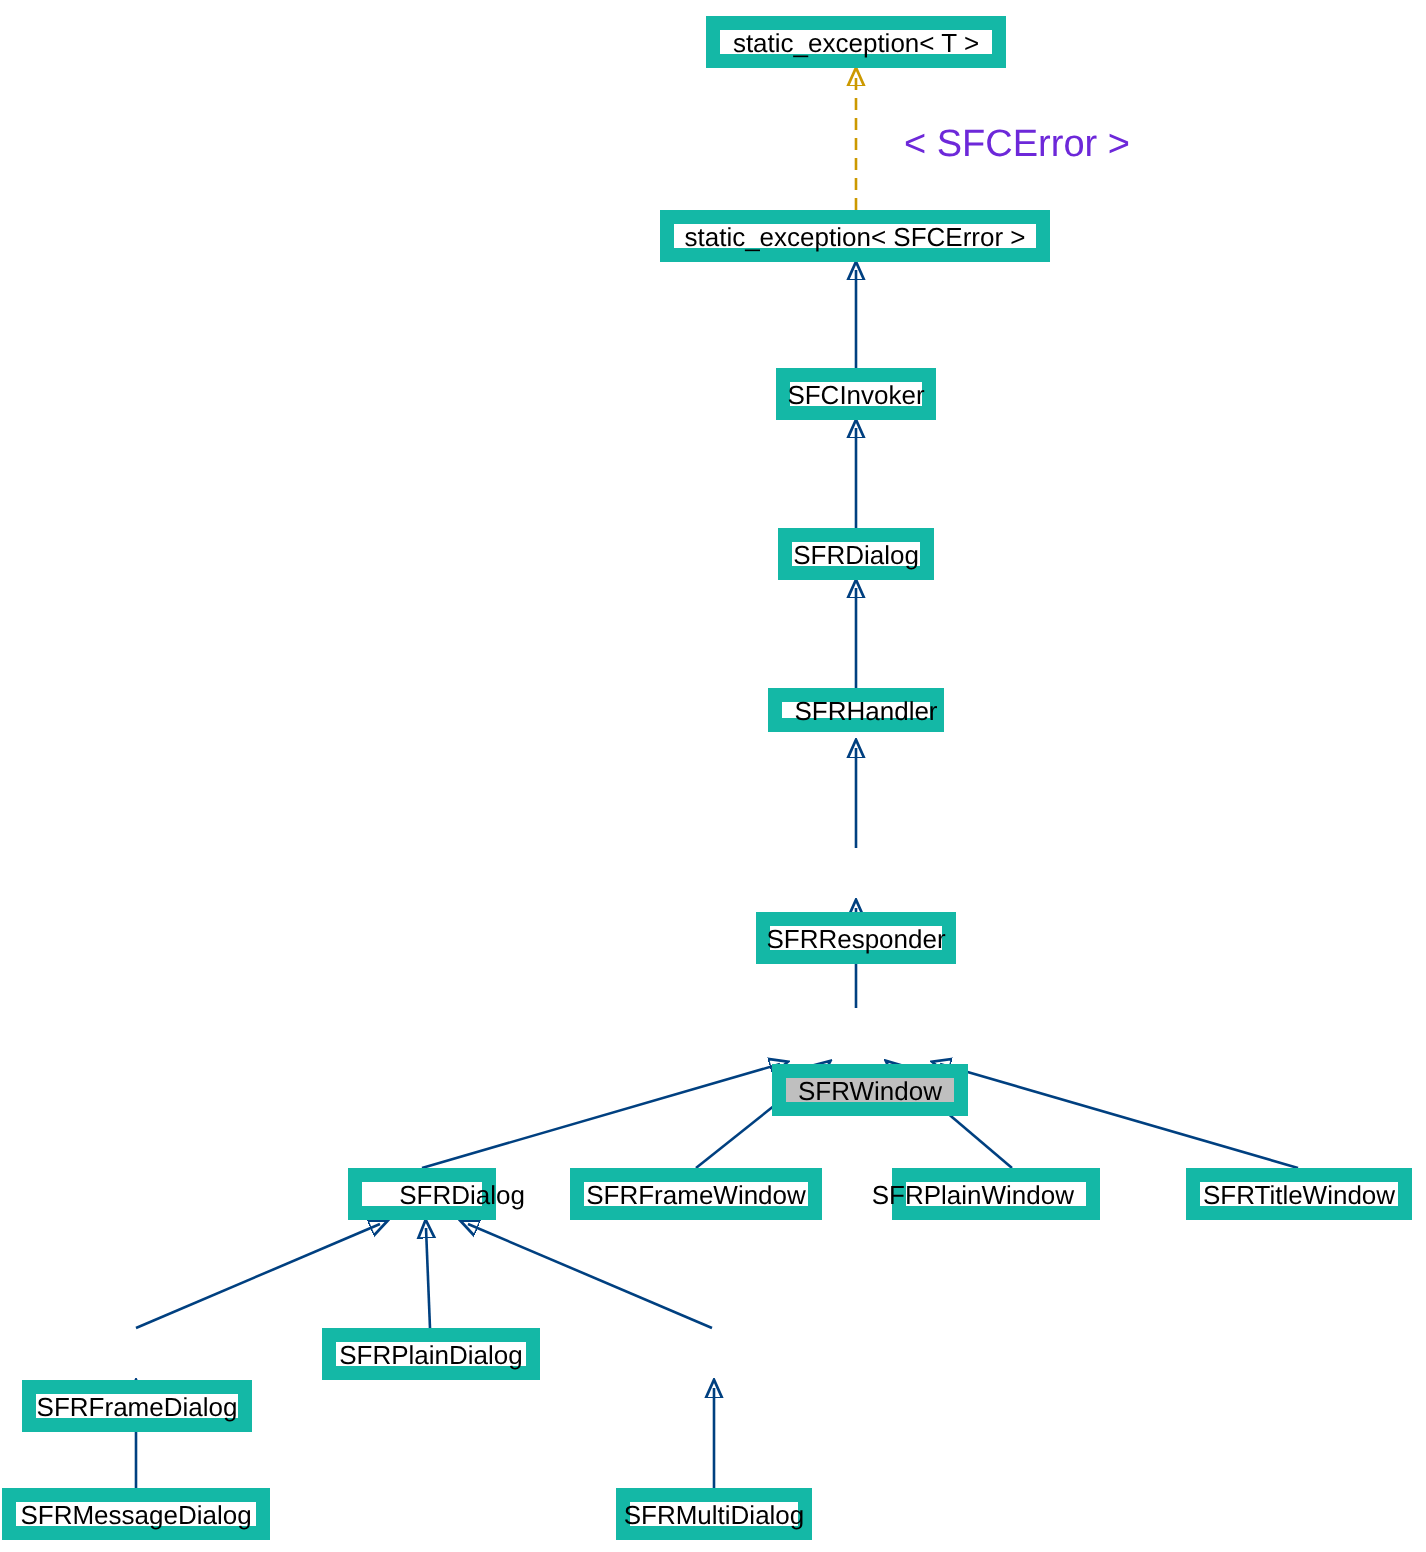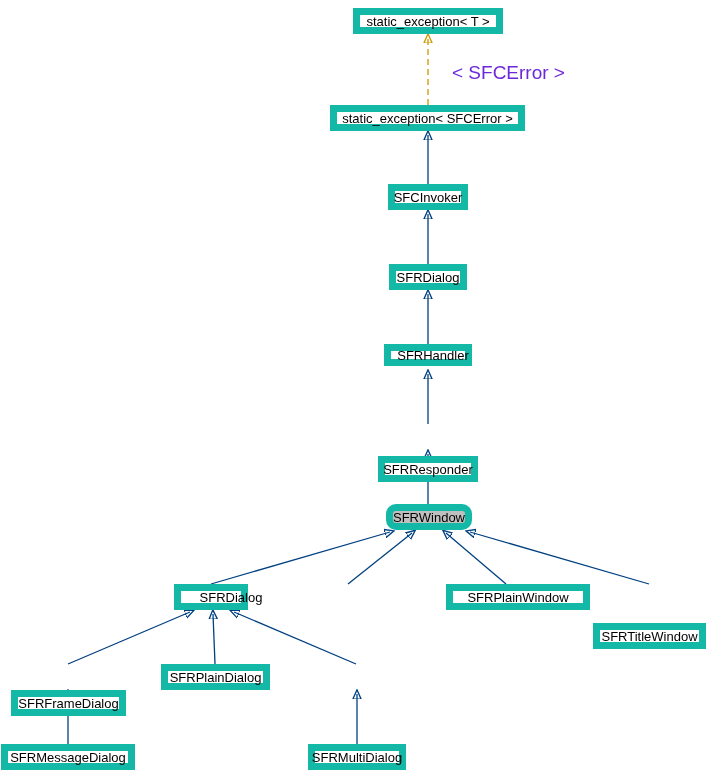--- a/index.html
+++ b/index.html
@@ -110,34 +110,37 @@
   </div>
 
   <div class="node" style="left:384px;top:344px;width:88px;height:19px;padding-left:16px;">
     <span>SFRHandler</span>
   </div>
 
   <div class="node" style="left:378px;top:424px;width:100px;height:26px;margin-top:32px;">
     <span>SFRResponder</span>
   </div>
 
-  <div class="node focus" style="left:386px;top:504px;width:86px;height:26px;border-radius:10px;">
+  <div class="node focus" style="left:386px;top:532px;width:98px;height:26px;">
     <span>SFRWindow</span>
   </div>
 
   <div class="node" style="left:174px;top:584px;width:74px;height:26px;padding-left:46px;">
     <span>SFRDialog</span>
   </div>
 
+  <div class="node" style="left:285px;top:584px;width:126px;height:26px;">
+    <span>SFRFrameWindow</span>
+  </div>
 
-  <div class="node" style="left:446px;top:584px;width:144px;height:26px;">
+  <div class="node" style="left:446px;top:584px;width:104px;height:26px;justify-content:flex-end;">
     <span>SFRPlainWindow</span>
   </div>
 
-  <div class="node" style="left:593px;top:584px;width:113px;height:26px;margin-top:39px;">
+  <div class="node" style="left:593px;top:584px;width:113px;height:26px;">
     <span>SFRTitleWindow</span>
   </div>
 
   <div class="node" style="left:11px;top:690px;width:115px;height:26px;">
     <span>SFRFrameDialog</span>
   </div>
 
   <div class="node" style="left:161px;top:664px;width:109px;height:26px;">
     <span>SFRPlainDialog</span>
   </div>

